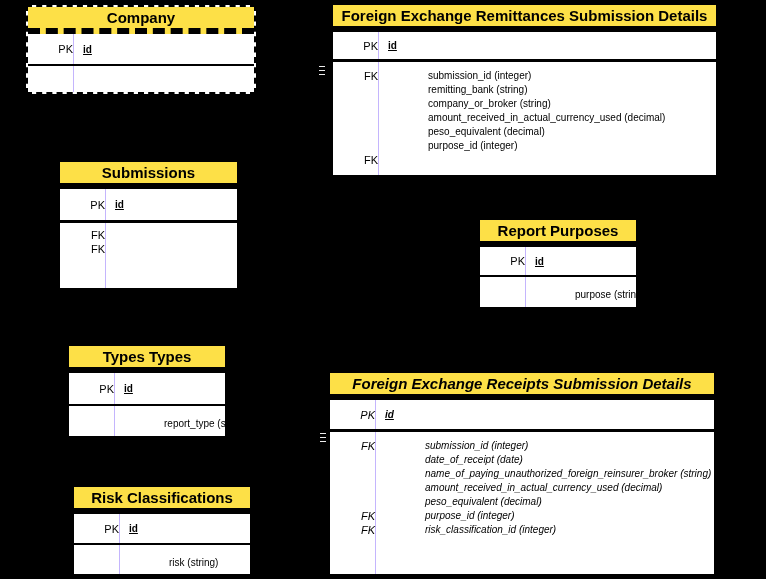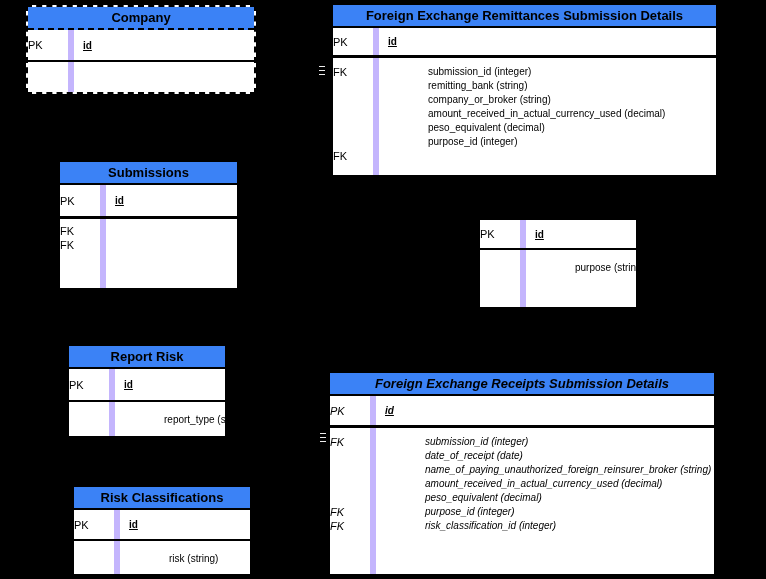--- a/index.html
+++ b/index.html
@@ -9,32 +9,32 @@
     font-family:"Liberation Sans", sans-serif;
   }
   .erd-table{
     position:absolute;background:#ffffff;color:#000000;
     border:2px solid #000000;box-sizing:border-box;
     display:flex;flex-direction:column;
   }
   .erd-table.dashed{border-style:dashed;}
   .thead{
     flex:0 0 auto;height:21px;line-height:21px;
-    background:#3b82f6;border-bottom:2px solid #000000;
-    text-align:center;font-weight:bold;font-size:13px;
+    background:#fde047;border-bottom:6px solid #000000;
+    text-align:center;font-weight:bold;font-size:15px;
     white-space:nowrap;overflow:hidden;
   }
   .dashed .thead{border-bottom-style:dashed;}
   .row{display:flex;flex:0 0 auto;min-height:0;}
   .pkrow{border-bottom:2px solid #000000;}
   .big .pkrow{border-bottom-width:3px;}
   .attrs{flex:1 1 auto;gap:40px;}
   .keycol{
-    flex:0 0 auto;width:46px;border-right:6px solid #c4b5fd;
-    box-sizing:border-box;text-align:left;font-size:11px;
+    flex:0 0 auto;width:46px;border-right:1px solid #c4b5fd;
+    box-sizing:border-box;text-align:right;font-size:11px;
     display:flex;flex-direction:column;
   }
   .valcol{
     flex:1 1 auto;min-width:0;padding-left:9px;font-size:10px;
     display:flex;flex-direction:column;
   }
   .pkrow .keycol,.pkrow .valcol{justify-content:center;}
   .pkfield{font-weight:bold;text-decoration:underline;}
   .line{height:14px;line-height:14px;white-space:nowrap;}
   .pad7 .keycol,.pad7 .valcol{padding-top:7px;}
@@ -102,38 +102,39 @@
   </div>
   <div class="row attrs pad5">
     <div class="keycol">
       <div class="line">FK</div>
       <div class="line">FK</div>
     </div>
   </div>
 </div>
 
 <div class="erd-table" style="left:478px;top:218px;width:160px;height:91px;">
+  <div class="thead">Report Purposes</div>
   <div class="row pkrow" style="height:28px;">
     <div class="keycol">PK</div>
     <div class="valcol">
         <span class="pkfield">id</span>
       </div>
   </div>
   <div class="row attrs pad11">
     <div class="keycol">
       <div class="line"></div>
     </div>
     <div class="valcol">
       <div class="line">purpose (string)</div>
     </div>
   </div>
 </div>
 
 <div class="erd-table" style="left:67px;top:344px;width:160px;height:94px;">
-  <div class="thead">Report Risk</div>
+  <div class="thead">Types Types</div>
   <div class="row pkrow" style="height:31px;">
     <div class="keycol">PK</div>
     <div class="valcol">
         <span class="pkfield">id</span>
       </div>
   </div>
   <div class="row attrs pad11">
     <div class="keycol">
       <div class="line"></div>
     </div>

